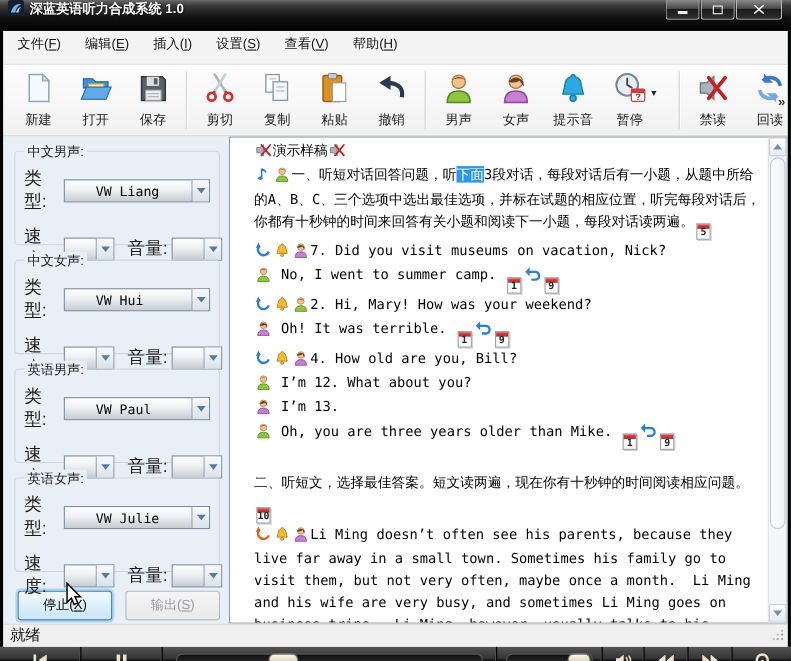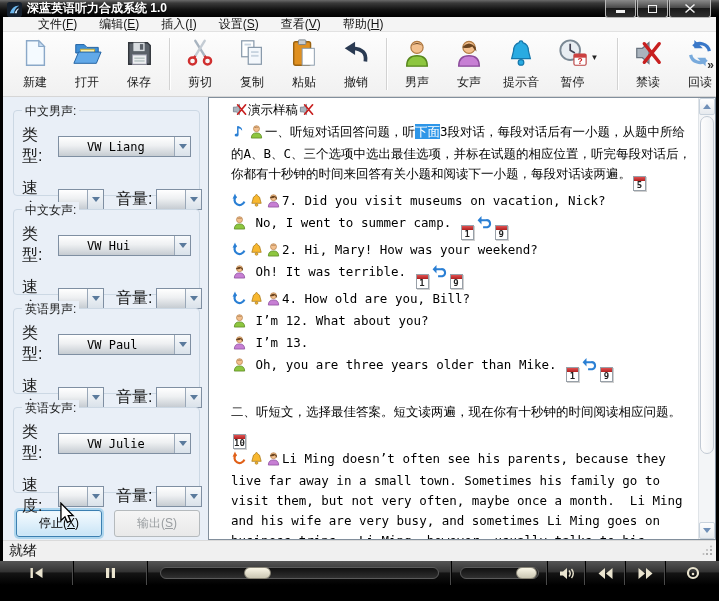--- a/index.html
+++ b/index.html
@@ -4,42 +4,42 @@
 <style>
   * { box-sizing: border-box; margin: 0; padding: 0; }
   html,body { width:719px; height:601px; }
   body {
     font-family:"Liberation Sans", sans-serif;
     background:#000; position:relative; overflow:hidden;
     -webkit-font-smoothing:antialiased;
   }
   
   .titlebar {
-    height:17px; display:flex; align-items:flex-end;
+    height:28px; display:flex; align-items:flex-start;
     background:linear-gradient(180deg,#6a6a6a 0%,#3a3a3a 18%,#141414 55%,#000 100%);
     position:relative;
   }
   .app-icon { margin:0 5px 0 7px; display:flex; }
   .title-text { color:#fff; font-size:12px; font-weight:bold; text-shadow:0 1px 2px #000; }
   .win-buttons { position:absolute; top:0; right:8px; display:flex; gap:1px; }
   .win-btn {
     width:31px; height:18px; color:#f0f0f0; font-size:10px; font-weight:bold;
     text-align:center; line-height:17px;
     background:linear-gradient(#8a8a8a,#4a4a4a 45%,#1a1a1a 50%,#2e2e2e);
     border:1px solid #b8b8b8; border-top:none; border-radius:0 0 3px 3px;
     display:flex; align-items:center; justify-content:center;
   }
   .win-btn.close { width:42px; }
   .max-glyph { width:9px; height:8px; border:1.5px solid #f0f0f0; display:inline-block; }
   
   .frame { border-left:3px solid #000; border-right:3px solid #000; background:#e9eff7; }
   
   .menubar {
-    height:15px; background:#f4f4f4; border-bottom:1px solid #e2e2e2;
-    display:flex; align-items:center; padding-left:24px;
+    height:31px; background:#f4f4f4; border-bottom:1px solid #e2e2e2;
+    display:flex; padding-left:2px;
   }
   .menu-item { padding:4px 11px; font-size:12px; color:#141414; }
   .menu-item u { text-decoration:underline; }
   
   .toolbar {
     height:65px; background:linear-gradient(#fdfdfd,#f1f1f1);
     border-bottom:1px solid #d6d6d6;
     display:flex; align-items:center; padding-left:6px;
     position:relative; overflow:hidden; white-space:nowrap;
   }

